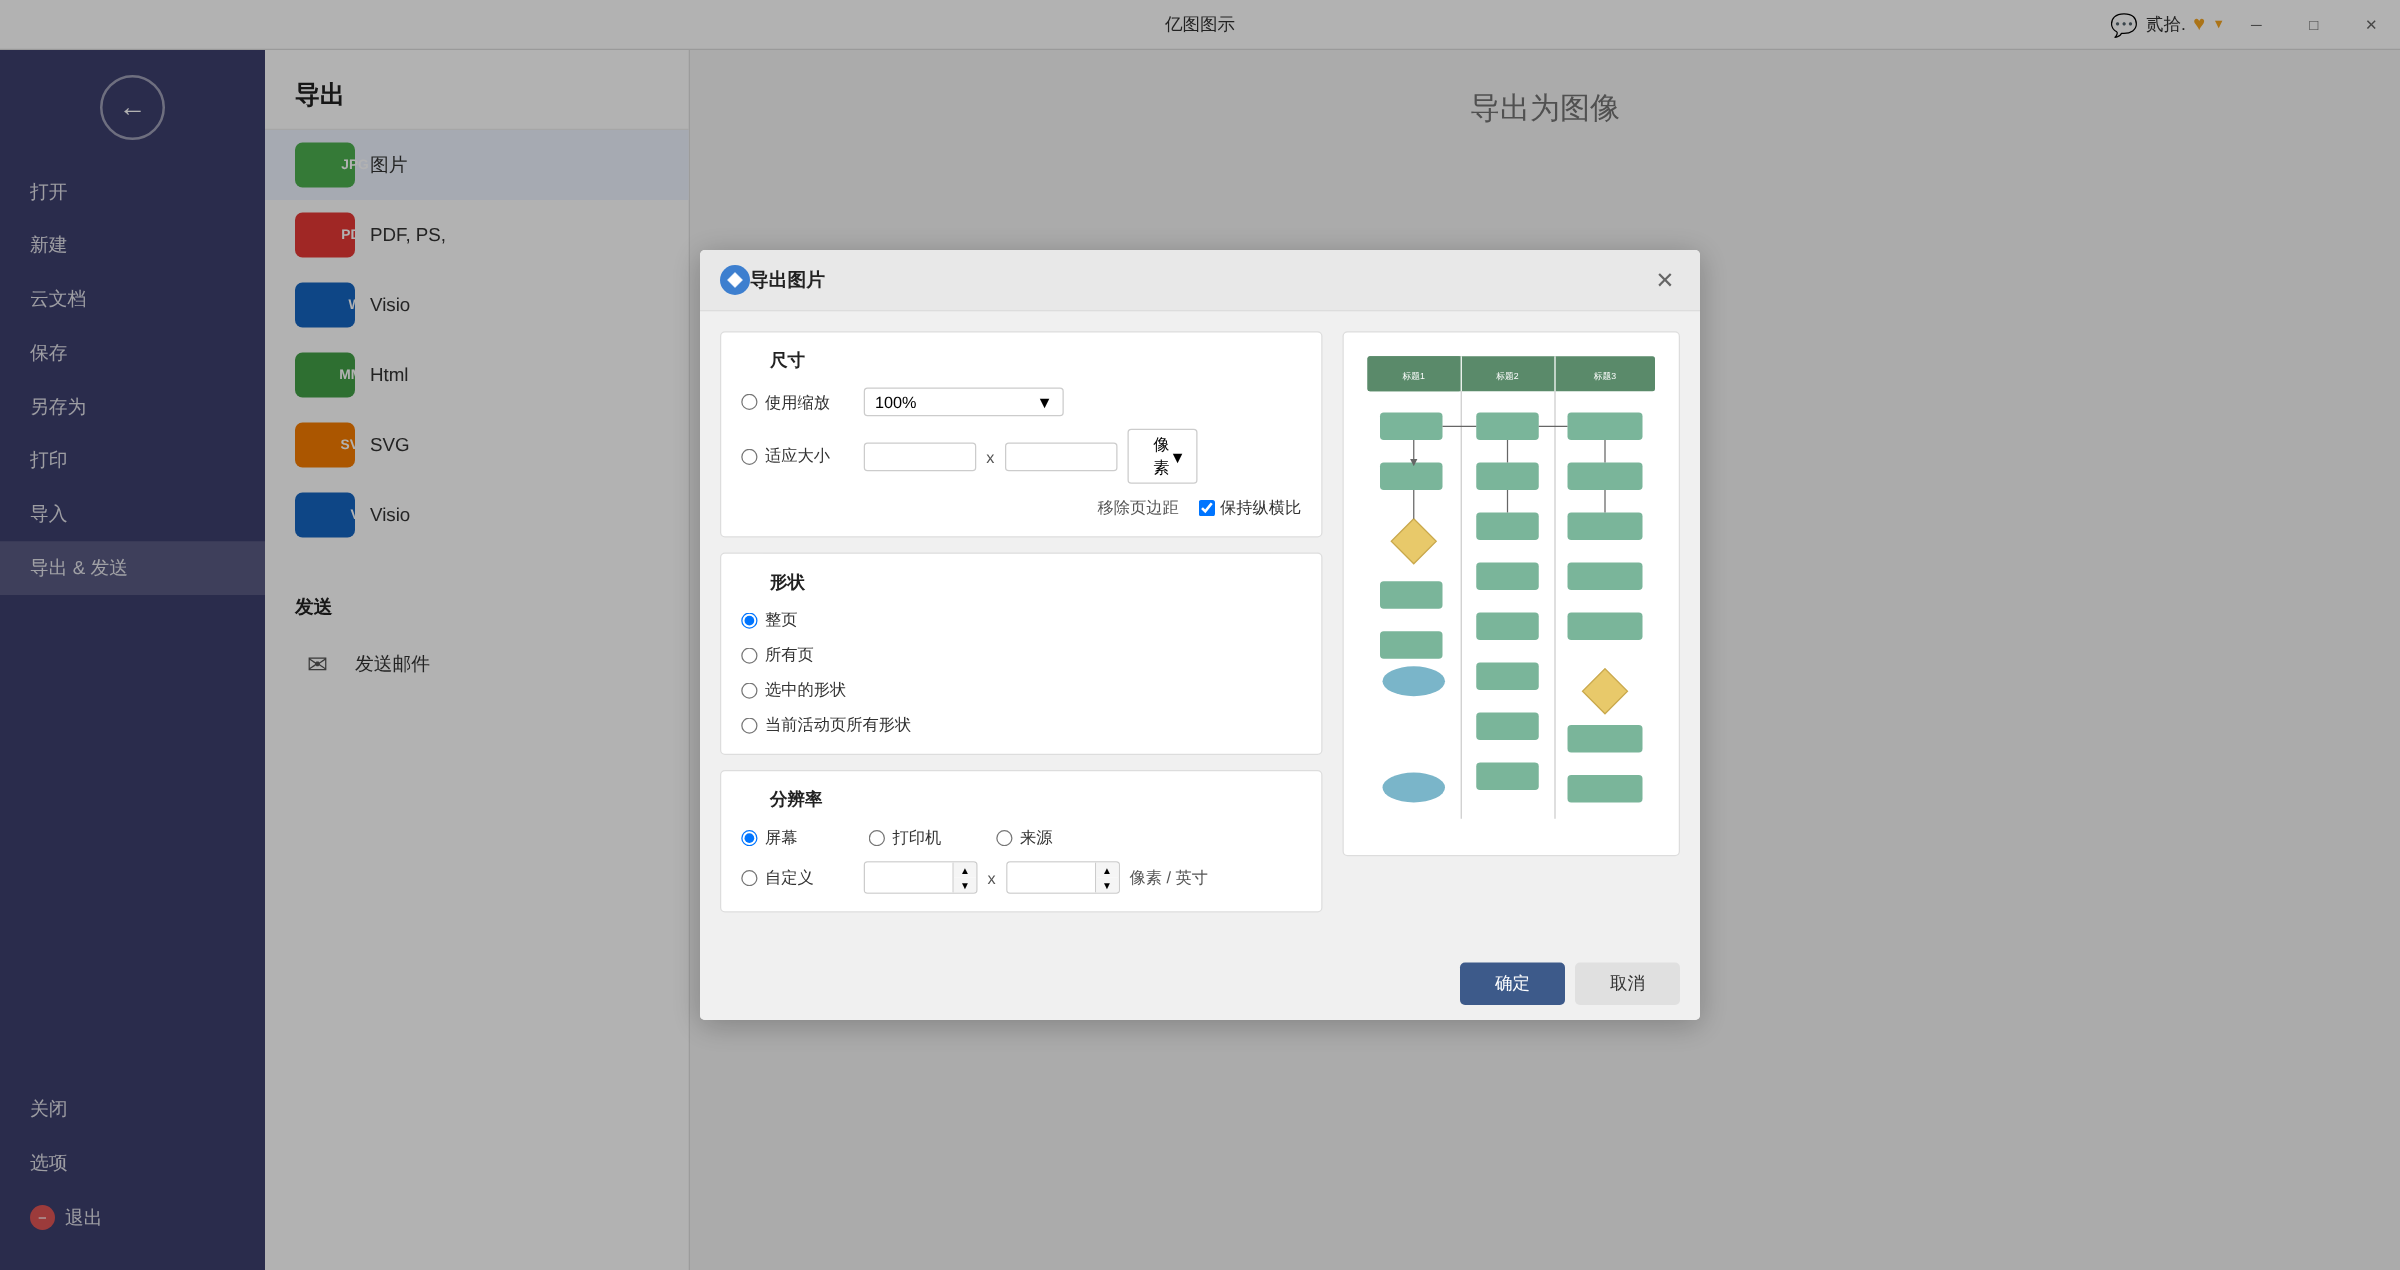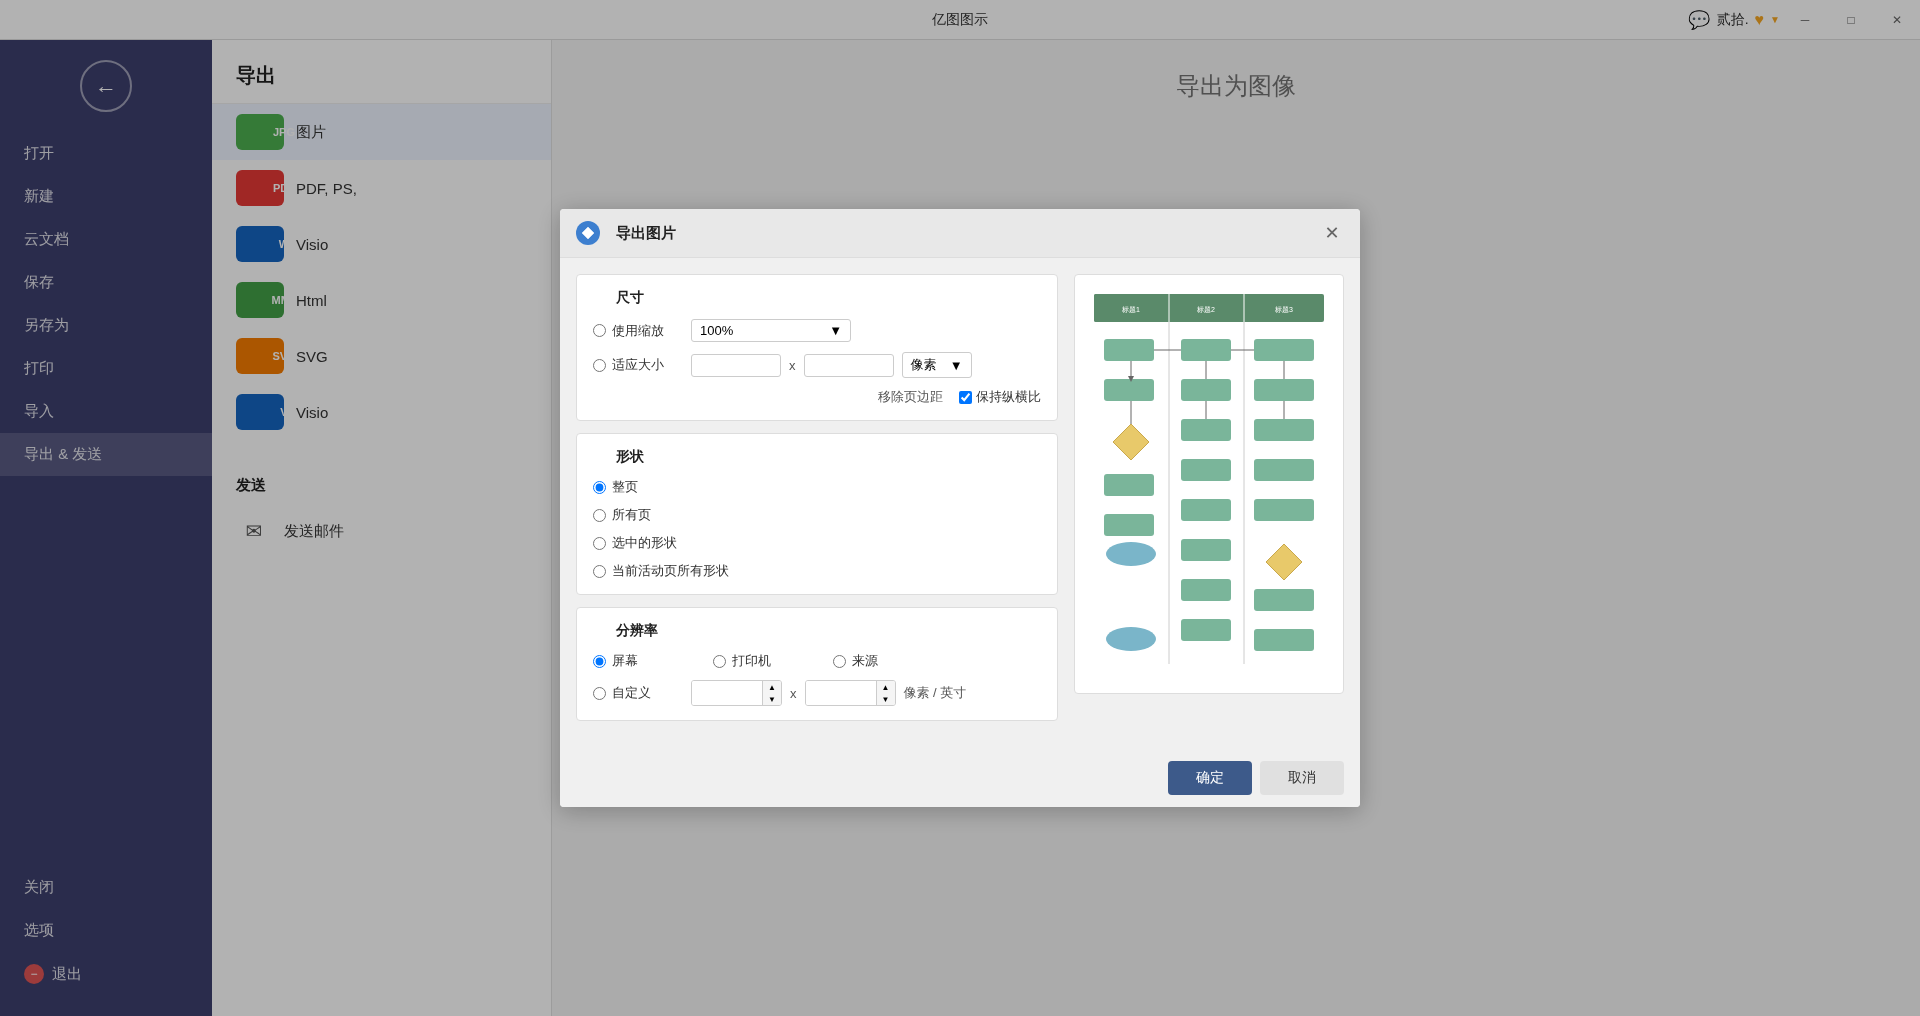--- a/index.html
+++ b/index.html
@@ -222,21 +222,21 @@
 
     .dialog-header {
       background: #e8e8e8;
       padding: 12px 16px;
       display: flex;
       align-items: center;
       justify-content: space-between;
       border-bottom: 1px solid #ddd;
     }
     .dialog-header-left {
-      display: flex; align-items: center; gap: 16px;
+      display: flex; align-items: center; gap: 0;
     }
     .dialog-icon {
       width: 24px; height: 24px;
       background: #3d7fcf;
       border-radius: 50%;
       display: flex; align-items: center; justify-content: center;
       color: #fff; font-size: 14px; font-weight: bold;
     }
     .dialog-title { font-size: 15px; font-weight: bold; color: #222; }
     .dialog-close {
@@ -548,21 +548,21 @@
           </div>
 
           <div class="form-row">
             <label class="radio-label">
               <input type="radio" name="size" value="fit" style="">
               <span>适应大小</span>
             </label>
             <input type="text" class="number-input" style="">
             <span class="x-label">x</span>
             <input type="text" class="number-input" style="">
-            <div class="select-input" style="width:70px;">
+            <div class="select-input" style="width:56px;text-align:right;">
               <span>像素</span>
               <span>▼</span>
             </div>
           </div>
 
           <div class="form-row" style="justify-content: flex-end; gap: 16px;">
             <span class="btn-text">移除页边距</span>
             <label class="checkbox-label">
               <input type="checkbox" checked="" style="">
               <span>保持纵横比</span>
@@ -595,21 +595,21 @@
             <label class="radio-label" style="min-width:180px;">
               <input type="radio" name="shape" value="active" style="">
               <span>当前活动页所有形状</span>
             </label>
           </div>
         </div>
 
         <div class="form-section">
           <div class="form-section-title">分辨率</div>
 
-          <div class="form-row" style="gap:30px;">
+          <div class="form-row" style="gap:12px;">
             <label class="radio-label">
               <input type="radio" name="resolution" value="screen" checked="" style="">
               <span>屏幕</span>
             </label>
             <label class="radio-label">
               <input type="radio" name="resolution" value="printer" style="">
               <span>打印机</span>
             </label>
             <label class="radio-label">
               <input type="radio" name="resolution" value="source" style="">

